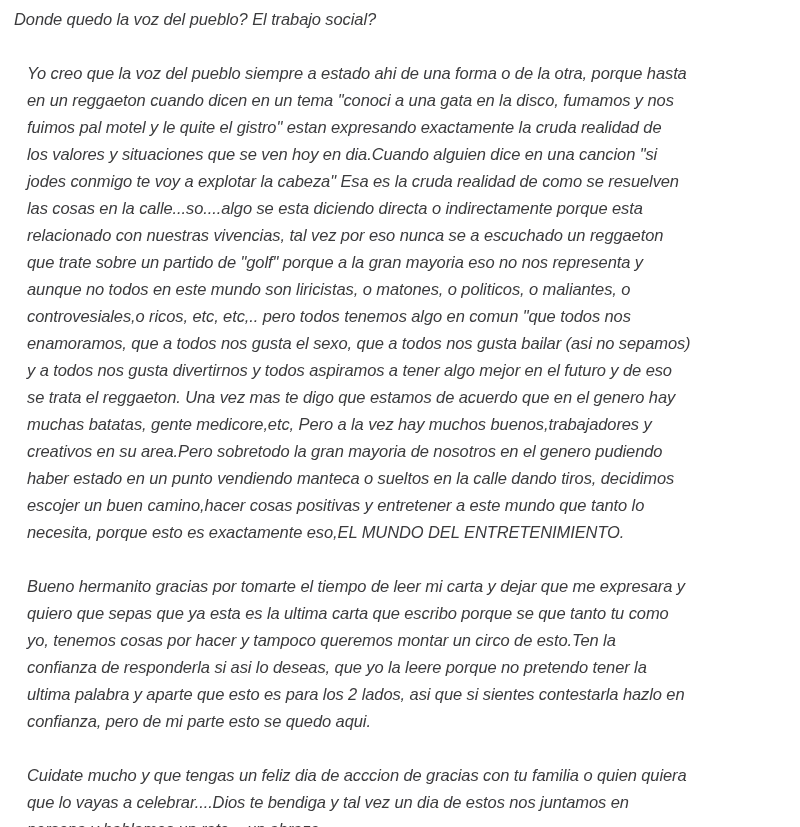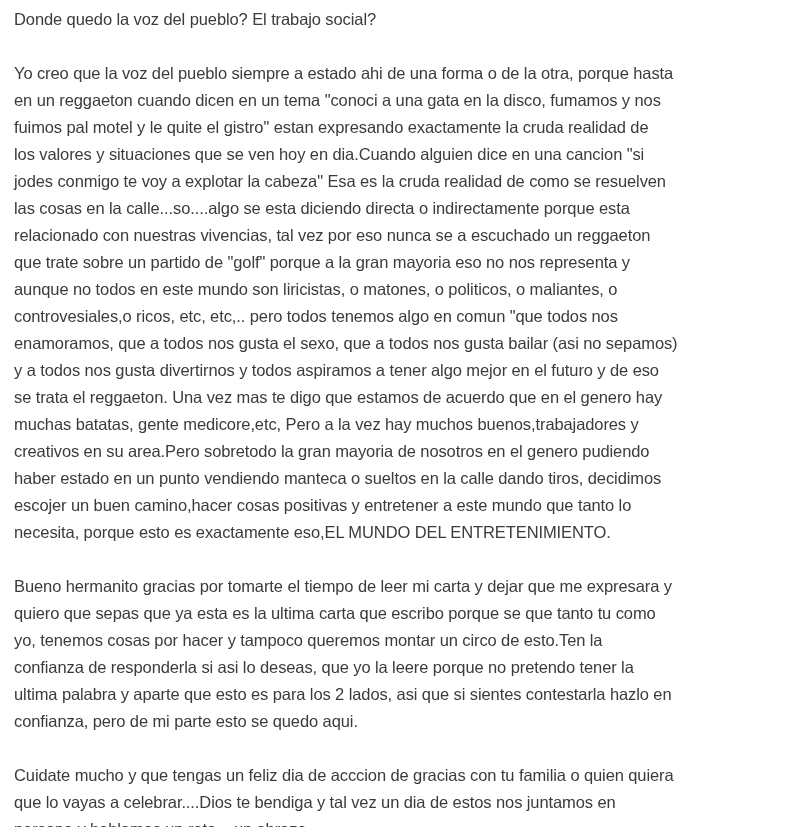--- a/index.html
+++ b/index.html
@@ -15,30 +15,31 @@
   .page {
     box-sizing: border-box;
     width: 800px;
     height: 827px;
     padding: 6px 8px 0 14px;
     font-family: "Liberation Sans", sans-serif;
     font-size: 16.5px;
     line-height: 27px;
     color: #3b3b3d;
     letter-spacing: -0.1px;
+    font-style: italic;
   }
   .doc-heading {
     margin: 0 0 27px 0;
     font-weight: normal;
     font-size: 16.5px;
     line-height: 27px;
     white-space: pre;
   }
   .doc-paragraph {
-    margin: 0 0 27px 0;
+    margin: 0 0 27px 13px;
     white-space: pre;
   }
   .doc-paragraph:last-child {
     margin-bottom: 0;
   }
 </style>
 </head>
 <body>
 
 <div class="page">

